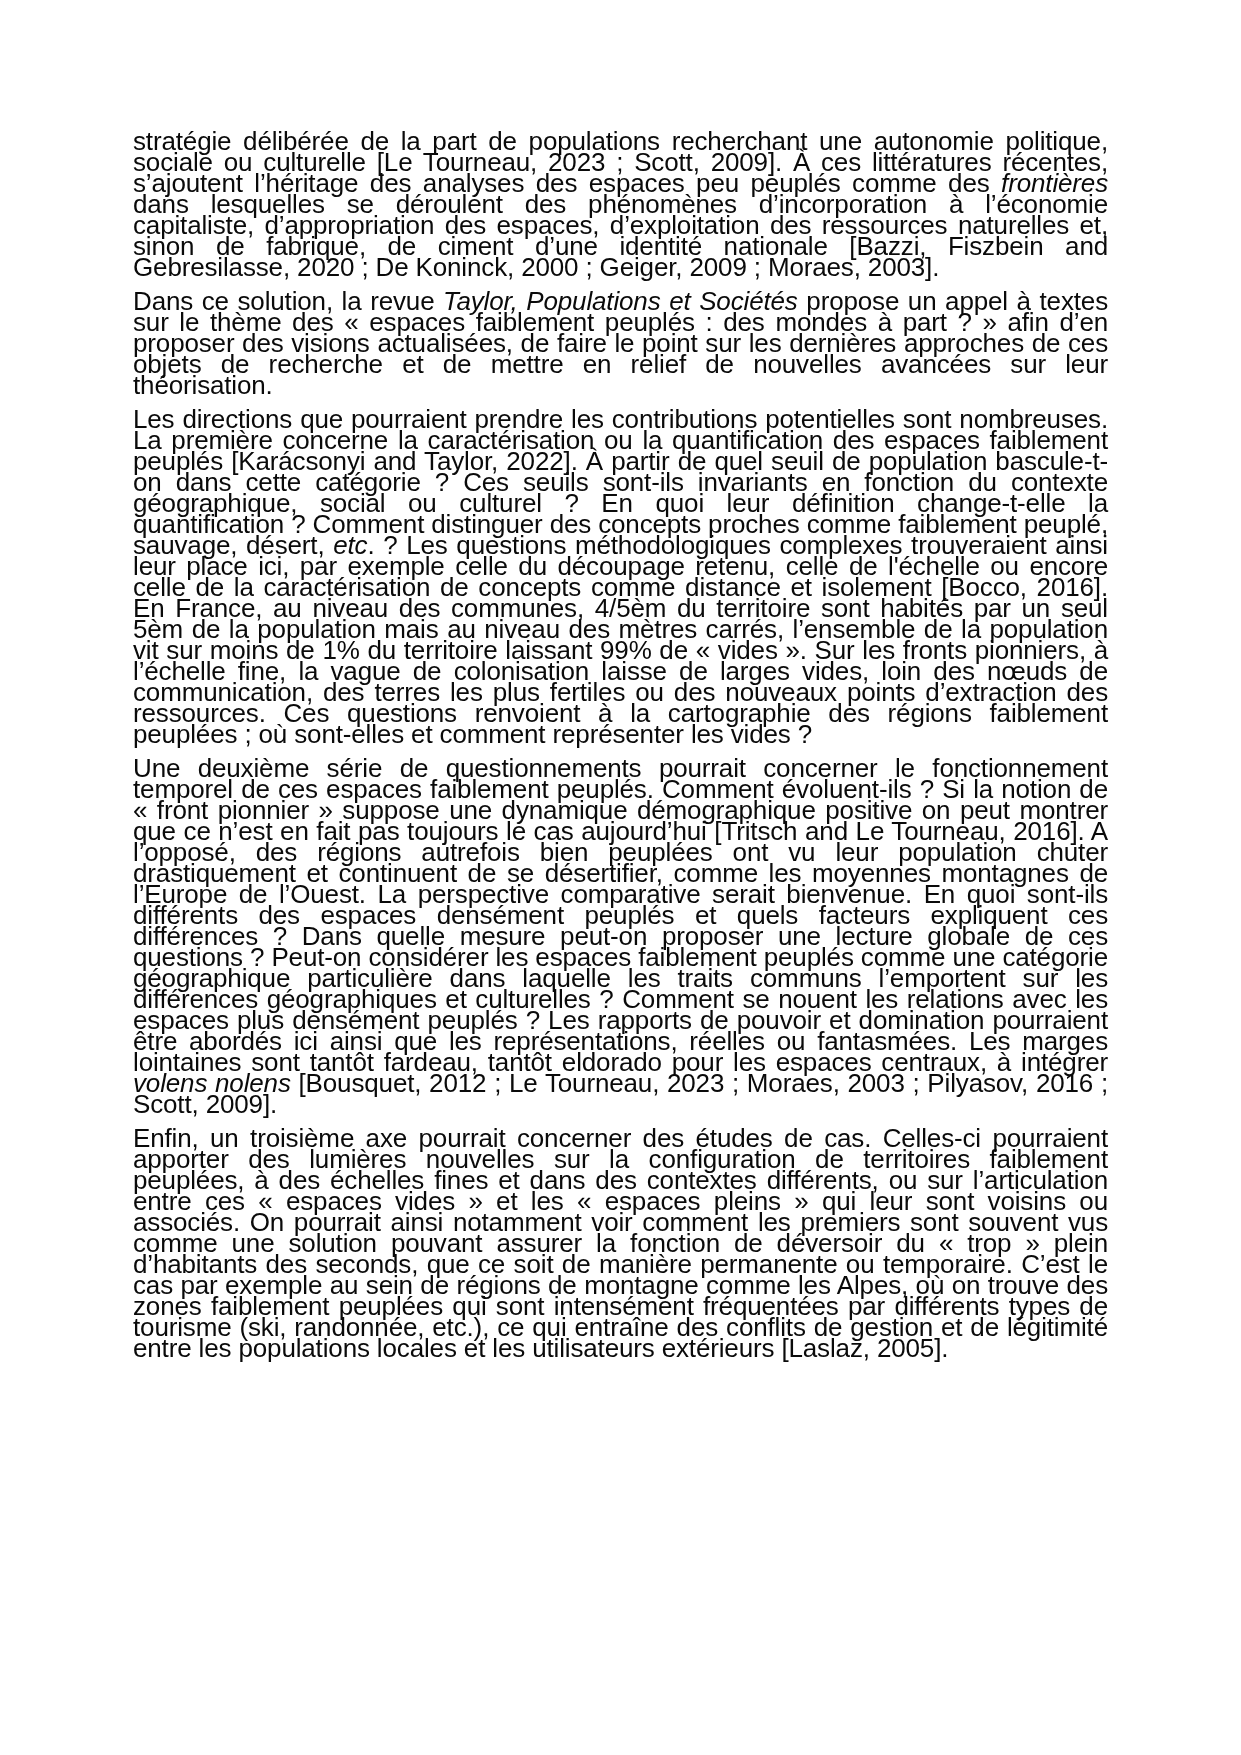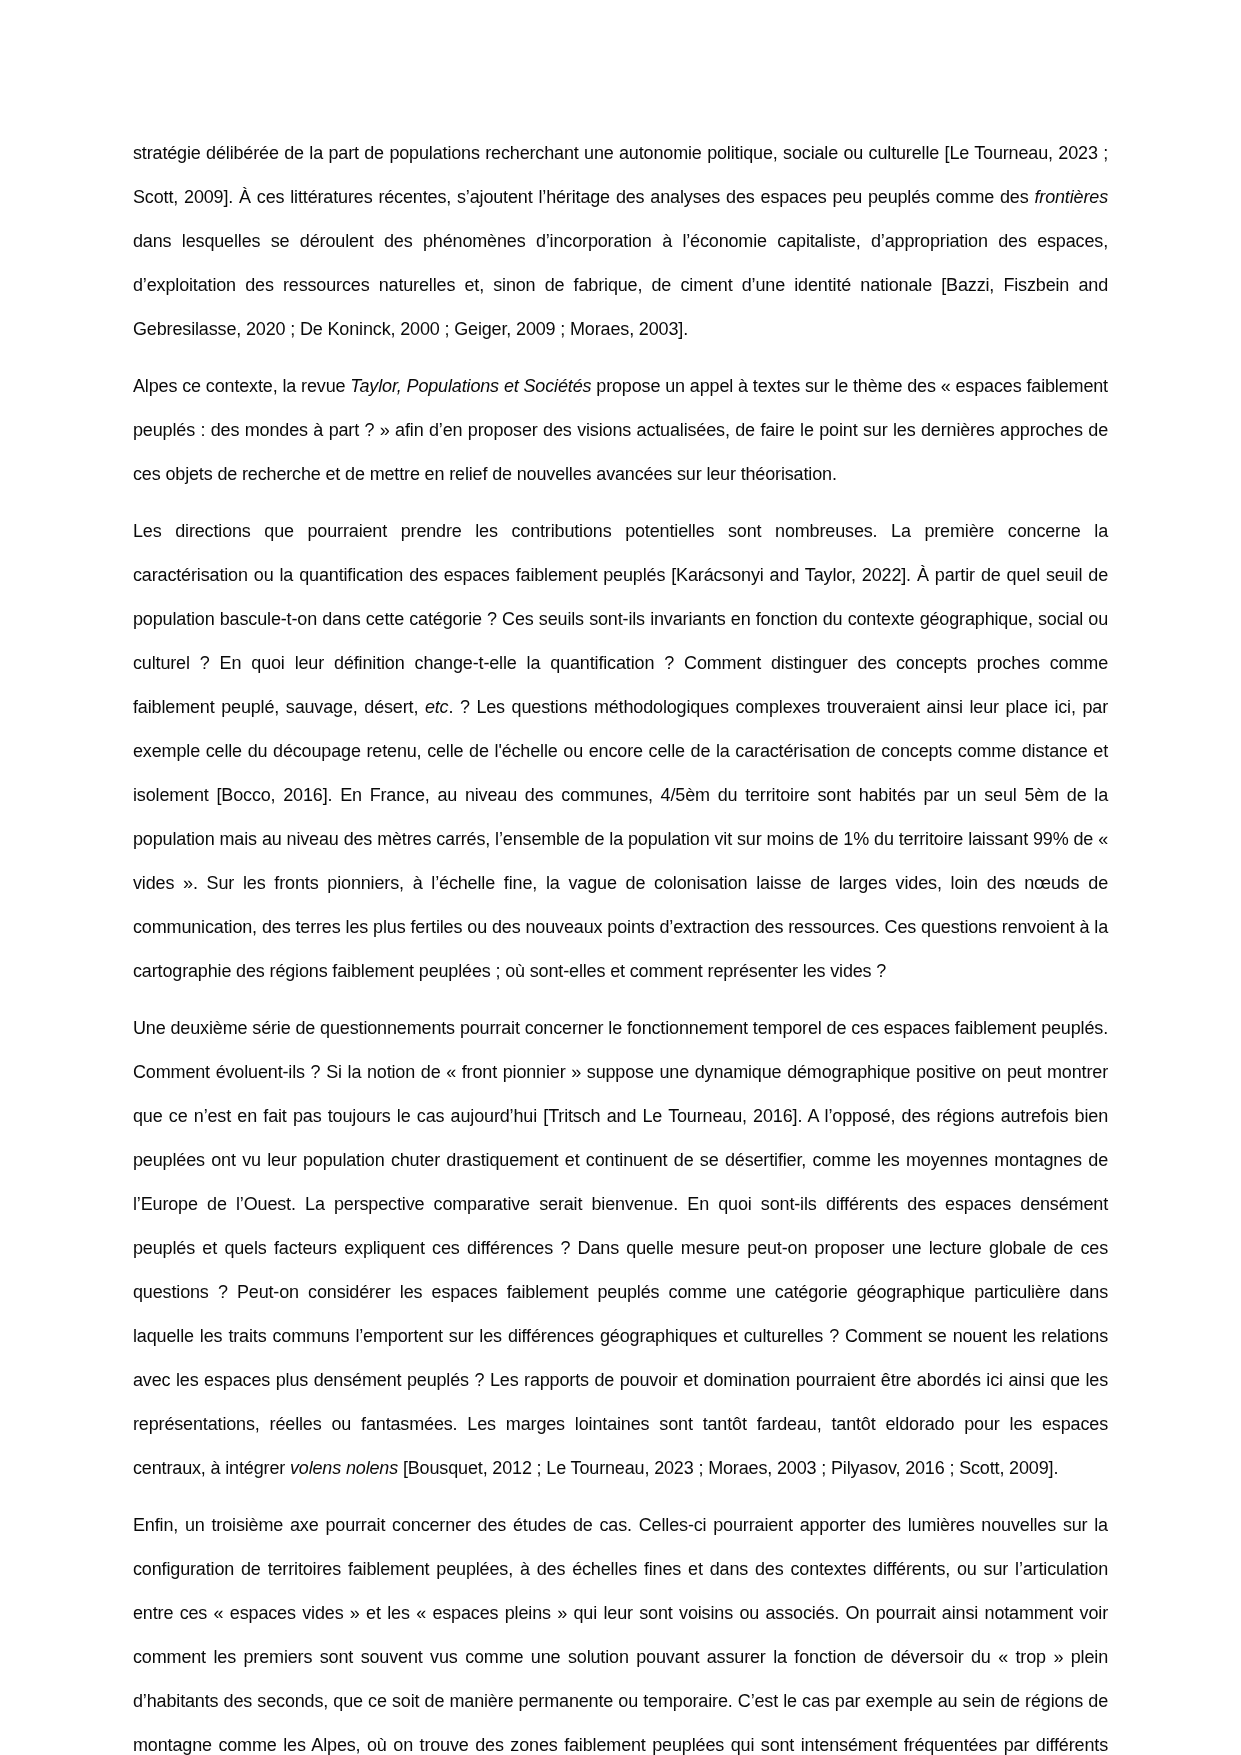--- a/index.html
+++ b/index.html
@@ -17,34 +17,34 @@
     width: 1241px;
     height: 1755px;
     padding: 131px 133px 40px 133px;
     overflow: hidden;
   }
   .doc-body {
     width: 975px;
   }
   .para {
     margin: 0 0 13px 0;
-    font-size: 18px;
-    line-height: 44px;
+    font-size: 26px;
+    line-height: 21px;
     letter-spacing: -0.15px;
     text-align: justify;
     text-justify: inter-word;
   }
   .para em {
     font-style: italic;
   }
 </style>
 </head>
 <body style="background: rgb(255, 255, 255);">
 
 <div class="page" style="color: rgb(10, 10, 10);">
   <div class="doc-body">
       <p class="para"><span>stratégie délibérée de la part de populations recherchant une autonomie politique, sociale ou culturelle [Le Tourneau, 2023 ; Scott, 2009]. À ces littératures récentes, s’ajoutent l’héritage des analyses des espaces peu peuplés comme des </span><em>frontières</em><span> dans lesquelles se déroulent des phénomènes d’incorporation à l’économie capitaliste, d’appropriation des espaces, d’exploitation des ressources naturelles et, sinon de fabrique, de ciment d’une identité nationale [Bazzi, Fiszbein and Gebresilasse, 2020 ; De Koninck, 2000 ; Geiger, 2009 ; Moraes, 2003].</span></p>
-      <p class="para"><span>Alpes ce contexte, la revue </span><em>Taylor, Populations et Sociétés</em><span> propose un appel à textes sur le thème des « espaces faiblement peuplés : des mondes à part ? » afin d’en proposer des visions actualisées, de faire le point sur les dernières approches de ces objets de recherche et de mettre en relief de nouvelles avancées sur leur théorisation.</span></p>
+      <p class="para"><span>Dans ce solution, la revue </span><em>Taylor, Populations et Sociétés</em><span> propose un appel à textes sur le thème des « espaces faiblement peuplés : des mondes à part ? » afin d’en proposer des visions actualisées, de faire le point sur les dernières approches de ces objets de recherche et de mettre en relief de nouvelles avancées sur leur théorisation.</span></p>
       <p class="para"><span>Les directions que pourraient prendre les contributions potentielles sont nombreuses. La première concerne la caractérisation ou la quantification des espaces faiblement peuplés [Karácsonyi and Taylor, 2022]. À partir de quel seuil de population bascule-t-on dans cette catégorie ? Ces seuils sont-ils invariants en fonction du contexte géographique, social ou culturel ? En quoi leur définition change-t-elle la quantification ? Comment distinguer des concepts proches comme faiblement peuplé, sauvage, désert, </span><em>etc</em><span>. ? Les questions méthodologiques complexes trouveraient ainsi leur place ici, par exemple celle du découpage retenu, celle de l'échelle ou encore celle de la caractérisation de concepts comme distance et isolement [Bocco, 2016]. En France, au niveau des communes, 4/5èm du territoire sont habités par un seul 5èm de la population mais au niveau des mètres carrés, l’ensemble de la population vit sur moins de 1% du territoire laissant 99% de « vides ». Sur les fronts pionniers, à l’échelle fine, la vague de colonisation laisse de larges vides, loin des nœuds de communication, des terres les plus fertiles ou des nouveaux points d’extraction des ressources. Ces questions renvoient à la cartographie des régions faiblement peuplées ; où sont-elles et comment représenter les vides ?</span></p>
       <p class="para"><span>Une deuxième série de questionnements pourrait concerner le fonctionnement temporel de ces espaces faiblement peuplés. Comment évoluent-ils ? Si la notion de « front pionnier » suppose une dynamique démographique positive on peut montrer que ce n’est en fait pas toujours le cas aujourd’hui [Tritsch and Le Tourneau, 2016]. A l’opposé, des régions autrefois bien peuplées ont vu leur population chuter drastiquement et continuent de se désertifier, comme les moyennes montagnes de l’Europe de l’Ouest. La perspective comparative serait bienvenue. En quoi sont-ils différents des espaces densément peuplés et quels facteurs expliquent ces différences ? Dans quelle mesure peut-on proposer une lecture globale de ces questions ? Peut-on considérer les espaces faiblement peuplés comme une catégorie géographique particulière dans laquelle les traits communs l’emportent sur les différences géographiques et culturelles ? Comment se nouent les relations avec les espaces plus densément peuplés ? Les rapports de pouvoir et domination pourraient être abordés ici ainsi que les représentations, réelles ou fantasmées. Les marges lointaines sont tantôt fardeau, tantôt eldorado pour les espaces centraux, à intégrer </span><em>volens nolens</em><span> [Bousquet, 2012 ; Le Tourneau, 2023 ; Moraes, 2003 ; Pilyasov, 2016 ; Scott, 2009].</span></p>
       <p class="para"><span>Enfin, un troisième axe pourrait concerner des études de cas. Celles-ci pourraient apporter des lumières nouvelles sur la configuration de territoires faiblement peuplées, à des échelles fines et dans des contextes différents, ou sur l’articulation entre ces « espaces vides » et les « espaces pleins » qui leur sont voisins ou associés. On pourrait ainsi notamment voir comment les premiers sont souvent vus comme une solution pouvant assurer la fonction de déversoir du « trop » plein d’habitants des seconds, que ce soit de manière permanente ou temporaire. C’est le cas par exemple au sein de régions de montagne comme les Alpes, où on trouve des zones faiblement peuplées qui sont intensément fréquentées par différents types de tourisme (ski, randonnée, etc.), ce qui entraîne des conflits de gestion et de légitimité entre les populations locales et les utilisateurs extérieurs [Laslaz, 2005].</span></p>
     </div>
 </div>
 
 </body></html>

